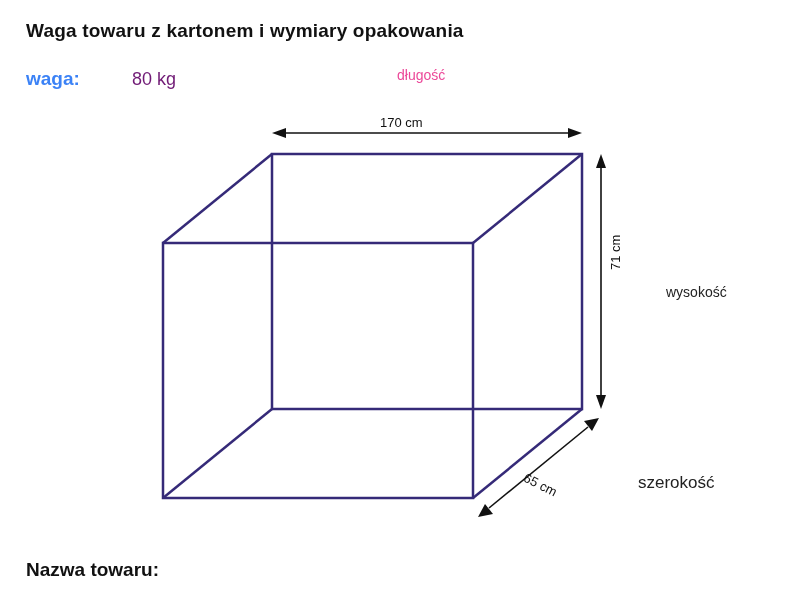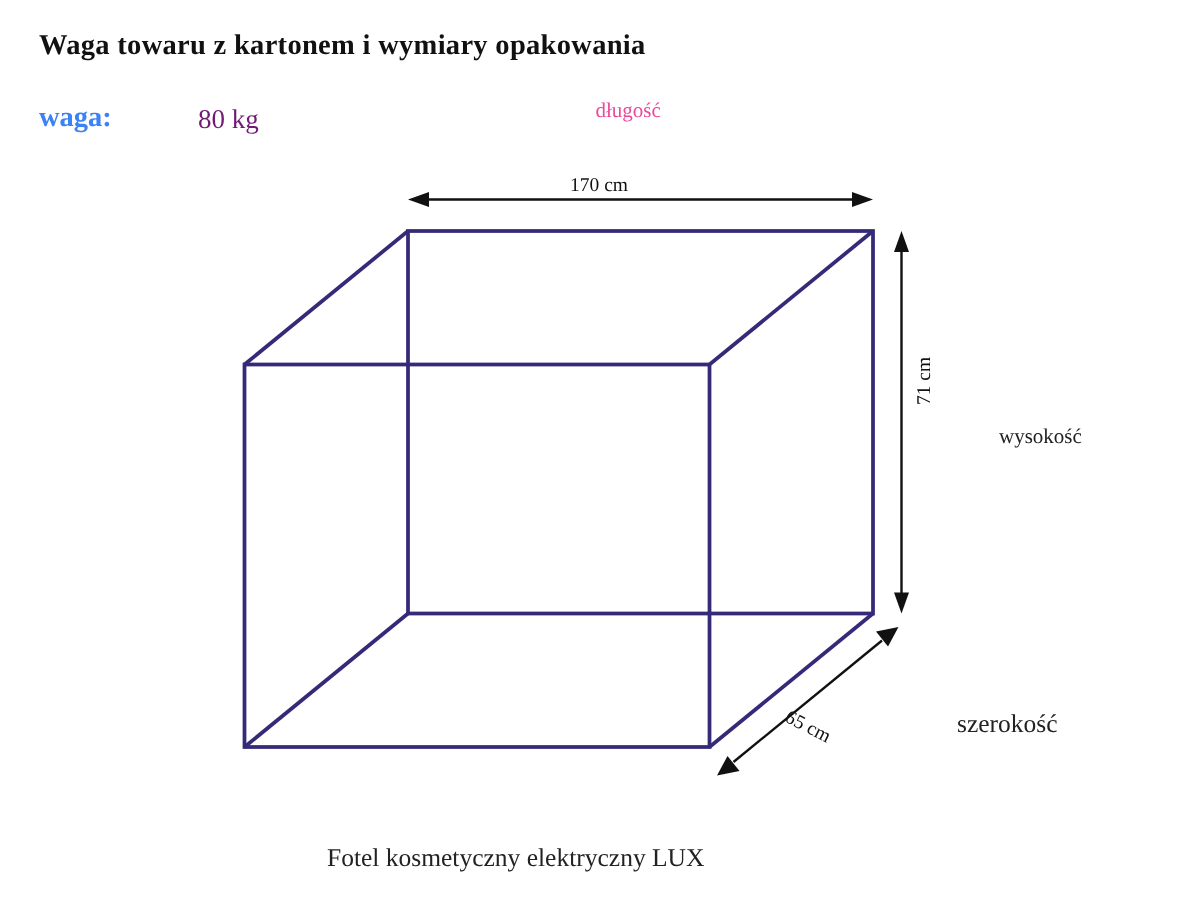--- a/index.html
+++ b/index.html
@@ -12,21 +12,20 @@
     background: #ffffff;
     font-family: "Liberation Sans", sans-serif;
     color: #1a1a1a;
     overflow: hidden;
     position: relative;
   }
   #page {
     position: relative;
     width: 744px;
     height: 600px;
-    font-family: Liberation Serif, serif;
   }
   .title {
     position: absolute;
     left: 26px;
     top: 20px;
     font-size: 19px;
     font-weight: bold;
     letter-spacing: 0.2px;
     color: #111111;
   }
@@ -154,15 +153,15 @@
       <line x1="489" y1="508" x2="588" y2="427"></line>
       <polygon points="478,517 493,514 485,504" stroke="none"></polygon>
       <polygon points="599,418 584,421 592,431" stroke="none"></polygon>
     </g>
   </svg>
 
   <div class="dim-length">170 cm</div>
   <div class="dim-height">71 cm</div>
   <div class="dim-width">65 cm</div>
 
-  <div class="name-value">Fotel kosmetyczny elektryczny LUX</div>
+  <div class="name-label">Nazwa towaru:</div>
 
 </div>
 
 </body></html>

